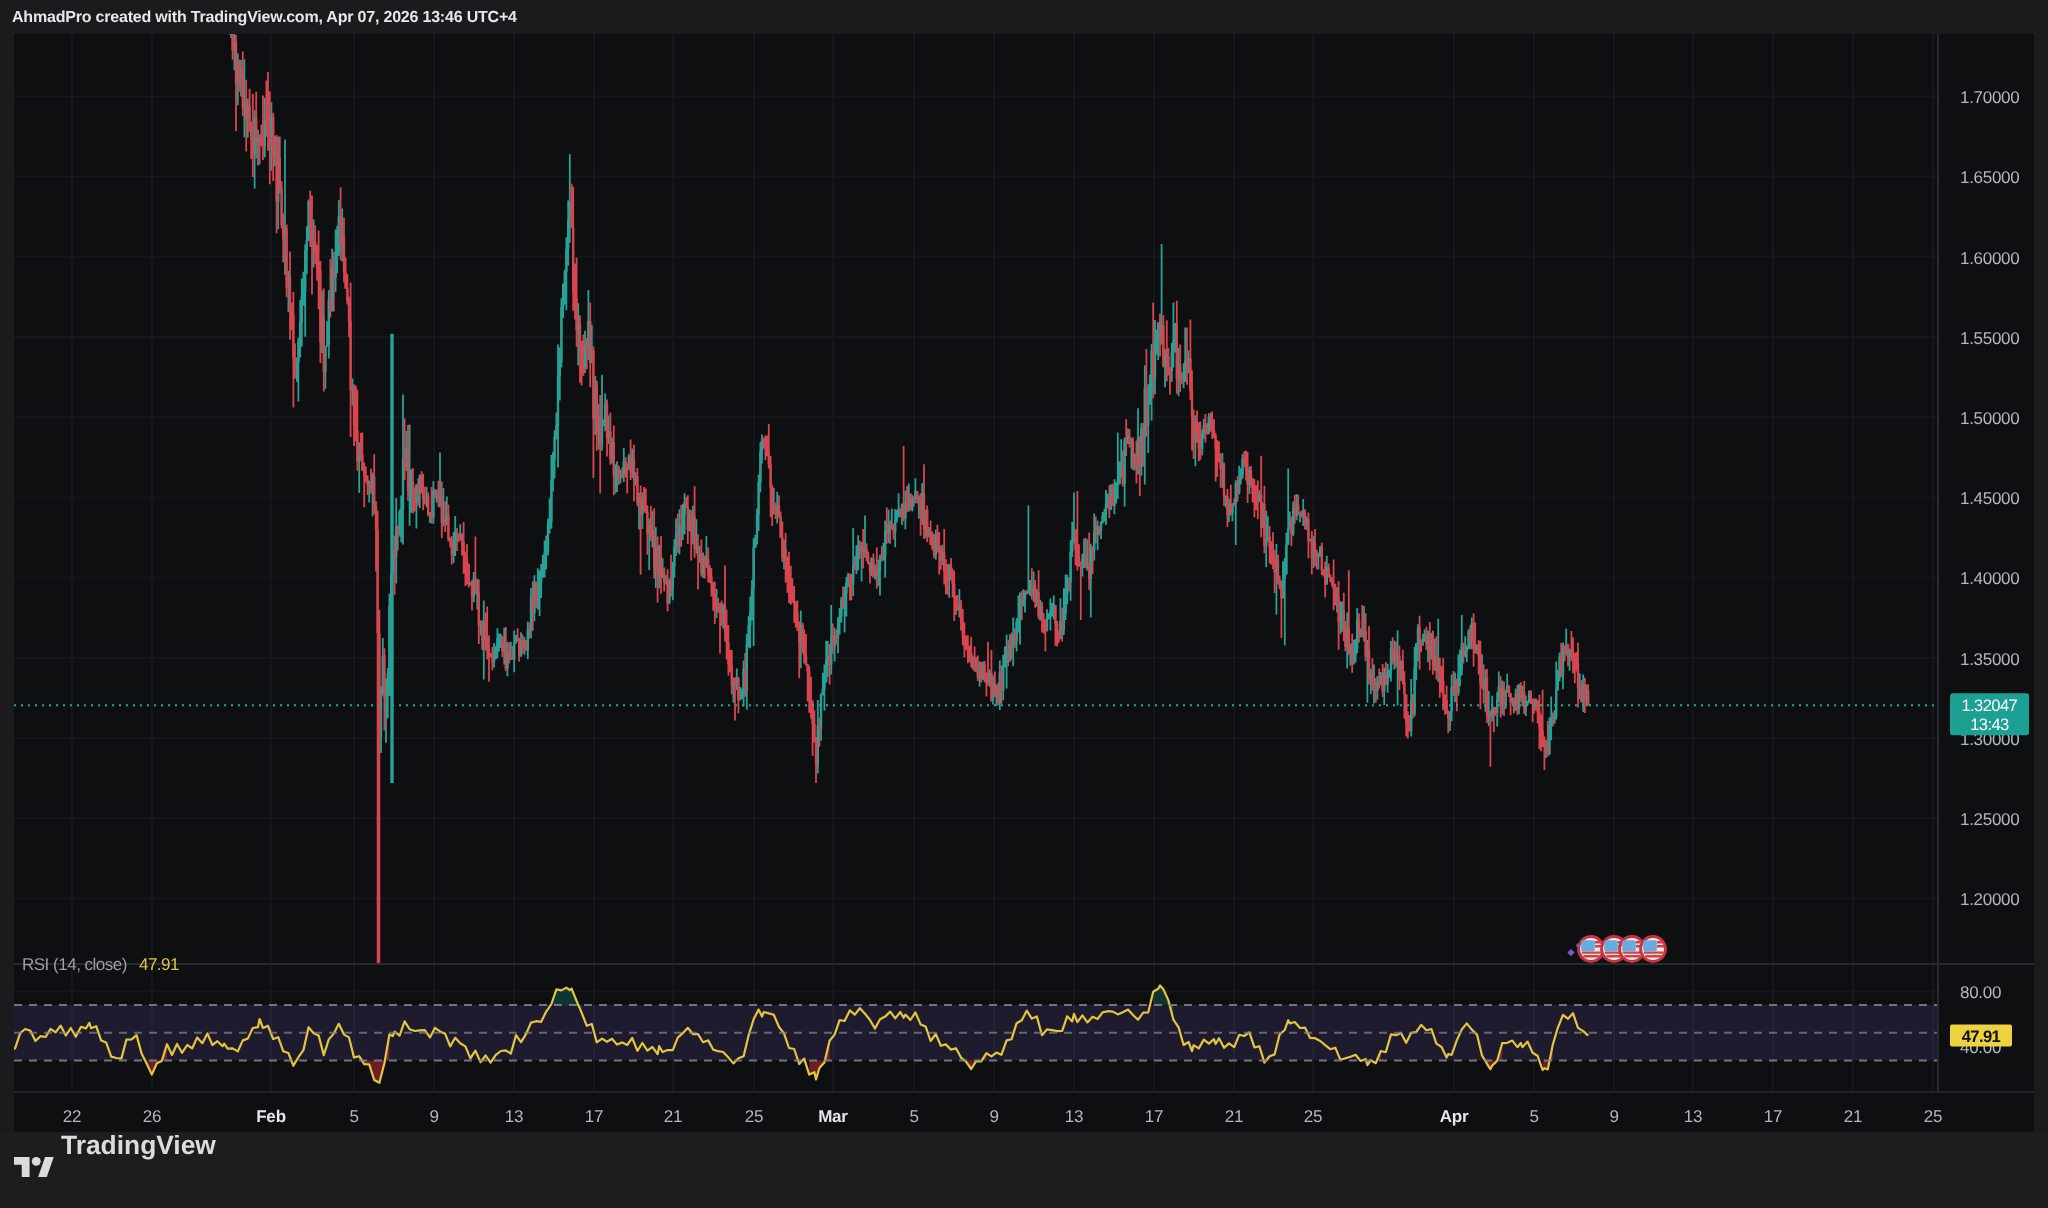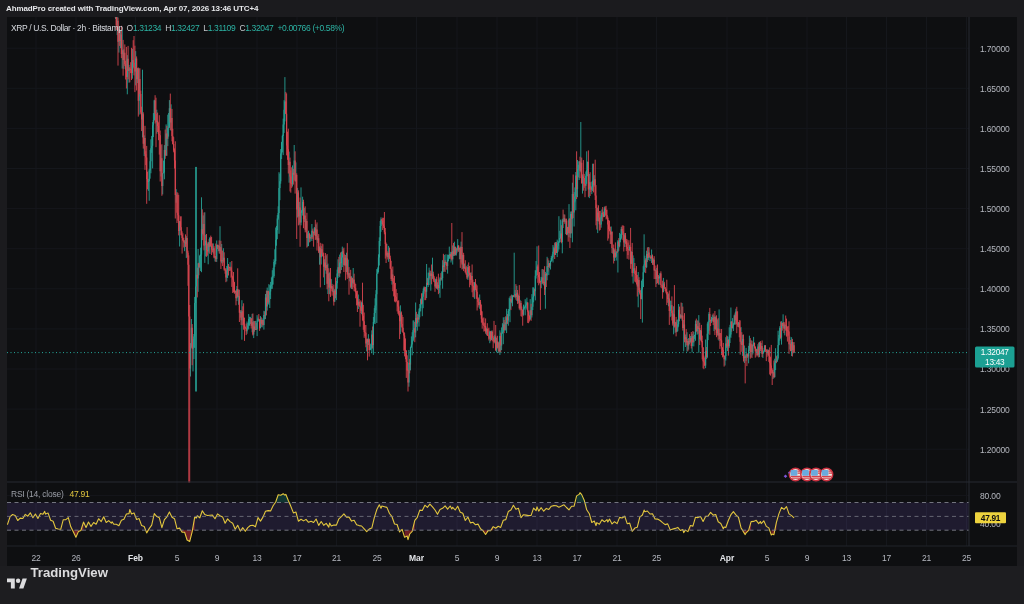--- a/index.html
+++ b/index.html
@@ -5,21 +5,21 @@
 #frame{position:relative;width:1024px;height:604px;background:#1b1b1e;filter:blur(0.35px)}
 #chart{position:absolute;left:7px;top:17px;width:1010px;height:549px;background:#0e0f11}
 .ax{font-size:8.5px;fill:#b4b7bf;letter-spacing:-0.15px}
 .axm{font-size:8.5px;fill:#e3e5e9;font-weight:700;letter-spacing:-0.1px}
 .pl{font-size:8.3px;fill:#fff;letter-spacing:-0.3px}
 .rl{font-size:8.3px;fill:#101010;letter-spacing:-0.3px;font-weight:700}
 #attr{position:absolute;left:6px;top:4px;font-size:8px;font-weight:700;color:#e6e7ea;letter-spacing:-0.1px}
 #hdr{position:absolute;left:11px;top:23px;font-size:8.5px;color:#d8dbe0;letter-spacing:-0.35px;white-space:pre}
 #hdr .v{color:#2cb3a4}
 #hdr .k{color:#c6c9ce}
-#rsilbl{position:absolute;left:11px;top:489px;font-size:8.5px;color:#9b9ea6;letter-spacing:-0.25px}
+#rsilbl{position:absolute;left:11px;top:477px;font-size:8.5px;color:#9b9ea6;letter-spacing:-0.25px}
 #rsilbl b{color:#e2c63e;font-weight:400;margin-left:6px}
 #bottom{position:absolute;left:0;top:566px;width:1024px;height:38px;background:#1d1d20}
 #tvtext{position:absolute;left:30.5px;top:565px;font-size:13.2px;font-weight:700;color:#dcdcde;letter-spacing:0px}
 </style></head><body>
 <div id="frame">
 <div id="attr">AhmadPro created with TradingView.com, Apr 07, 2026 13:46 UTC+4</div>
 <div id="chart"></div>
 <svg width="1024" height="604" viewBox="0 0 1024 604" style="position:absolute;left:0;top:0">
 <defs>
  <clipPath id="mainpane">
@@ -112,21 +112,20 @@
  <path d="M-4.6 1.8H5M-3.8 3.6H4.2" stroke="#d4414b" stroke-width="1.2"></path>
  <path d="M1.8 -3.4H5.4M2 -1.4H5.7" stroke="#d4414b" stroke-width="1.2"></path>
  <rect x="-4.9" y="-4.4" width="6.8" height="5.6" rx="1" fill="#6aaade"></rect>
 </g>
 <use href="#flag1" x="11.5"></use>
 <use href="#flag1" x="20.5"></use>
 <use href="#flag1" x="31"></use>
 <path d="M2.5 10.5l1.8 1.8-1.8 1.8-1.8-1.8z" fill="#7d57d8"></path>
 <path d="M6 7.5l1.2 1.2-1.2 1.2-1.2-1.2z" fill="#7d57d8" opacity="0.8"></path>
 </svg>
-<div id="hdr">XRP / U.S. Dollar · 2h · Bitstamp  <span class="k">O</span><span class="v">1.31234</span>  <span class="k">H</span><span class="v">1.32427</span>  <span class="k">L</span><span class="v">1.31109</span>  <span class="k">C</span><span class="v">1.32047</span>  <span class="v">+0.00766 (+0.58%)</span></div>
 <div id="rsilbl">RSI (14, close)<b>47.91</b></div>
 <div id="bottom"></div>
 <svg width="20" height="16" viewBox="0 0 36 28" style="position:absolute;left:7px;top:576px" fill="#dcdcde">
 <path d="M14 22H7V11H0V4h14v18z"></path>
       <circle cx="20" cy="8" r="4"></circle>
       <path d="M29.5 22h-7.8L28 4h7.8l-6.3 18z"></path>
 </svg>
 <div id="tvtext">TradingView</div>
 </div>
 </body></html>

